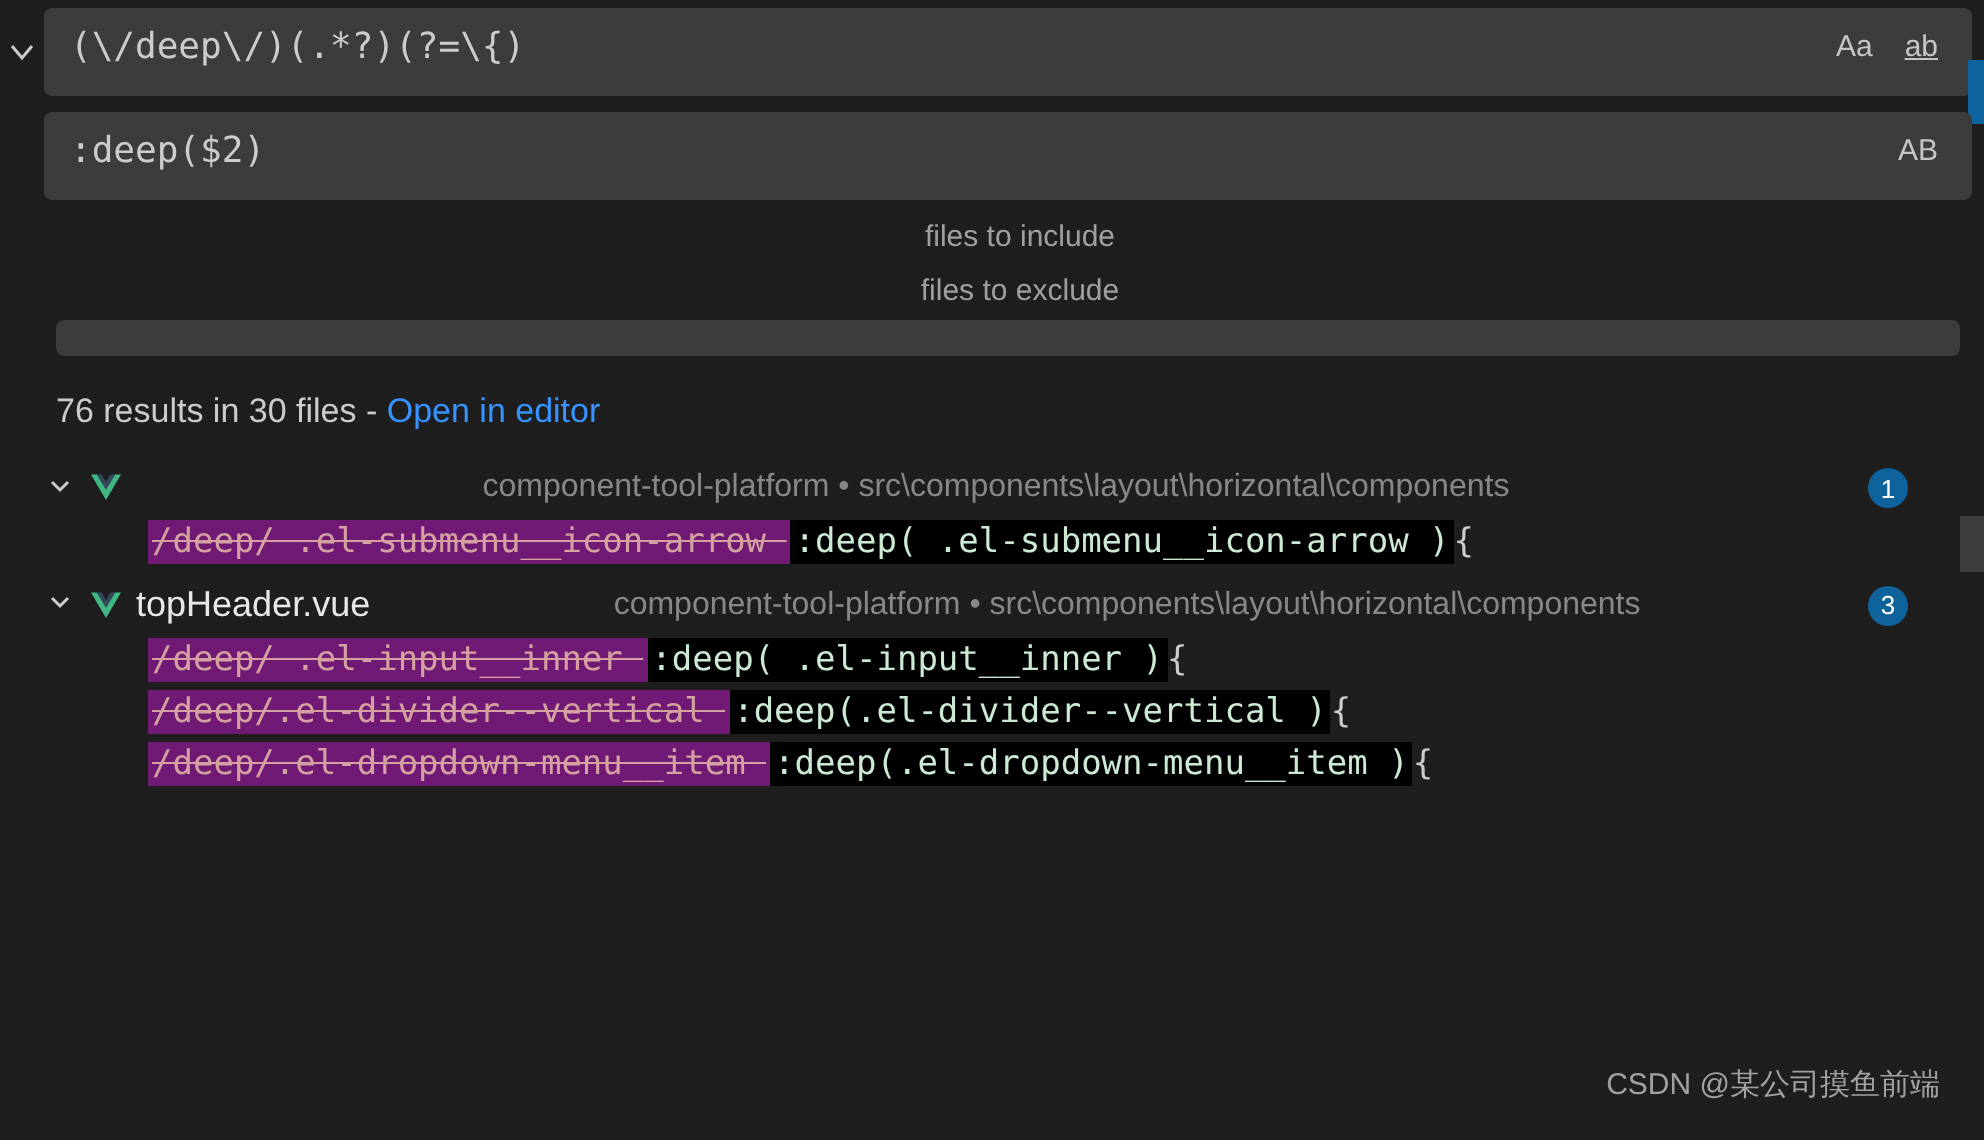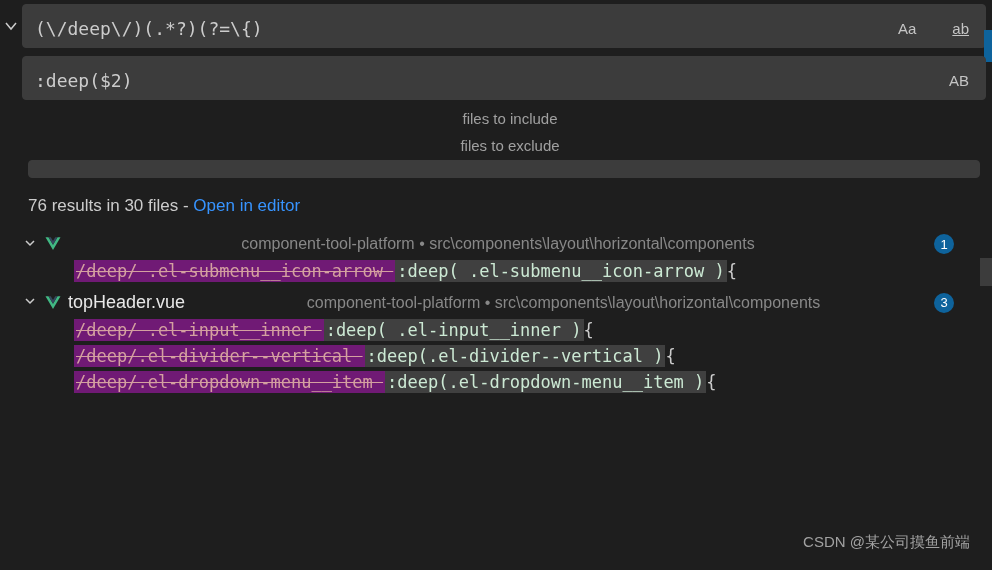--- a/index.html
+++ b/index.html
@@ -31,27 +31,27 @@
 .twist svg { width: 16px; height: 16px; }
 .input-box {
   flex: 1;
   background: #3c3c3c;
   border: 1px solid #3c3c3c;
   border-radius: 4px;
   padding: 8px 12px;
   color: #cccccc;
   font-size: 18px;
   display: flex;
-  align-items: flex-end;
+  align-items: flex-start;
   margin-right: 6px;
   position: relative;
 }
 .input-box.tall { min-height: 44px; }
 .input-box .text { flex: 1; font-family: Consolas, monospace; }
-.input-box .right-icons { display: flex; gap: 28px; align-items: center; color: #c5c5c5; font-size: 15px; }
+.input-box .right-icons { display: flex; gap: 8px; align-items: center; color: #c5c5c5; font-size: 15px; }
 .icon-btn { cursor: pointer; padding: 2px 4px; border-radius: 3px; }
 .icon-underline { text-decoration: underline; }
 .section-label {
   color: #a0a0a0;
   font-size: 15px;
   margin: 10px 0 6px 28px;
   text-align: center;
 }
 .field-row { margin-left: 28px; margin-right: 6px; }
 .results-summary {
@@ -94,21 +94,21 @@
   white-space: nowrap;
   color: #cccccc;
 }
 .removed {
   background: #701a75;
   text-decoration: line-through;
   color: #d4a0a0;
   padding: 1px 2px;
 }
 .added {
-  background: #404040;
+  background: #000000;
   color: #cce9d4;
   padding: 1px 2px;
 }
 .plain { color: #cccccc; }
 .watermark {
   position: absolute;
   bottom: 18px;
   right: 22px;
   color: #b8b8b8;
   font-size: 15px;

